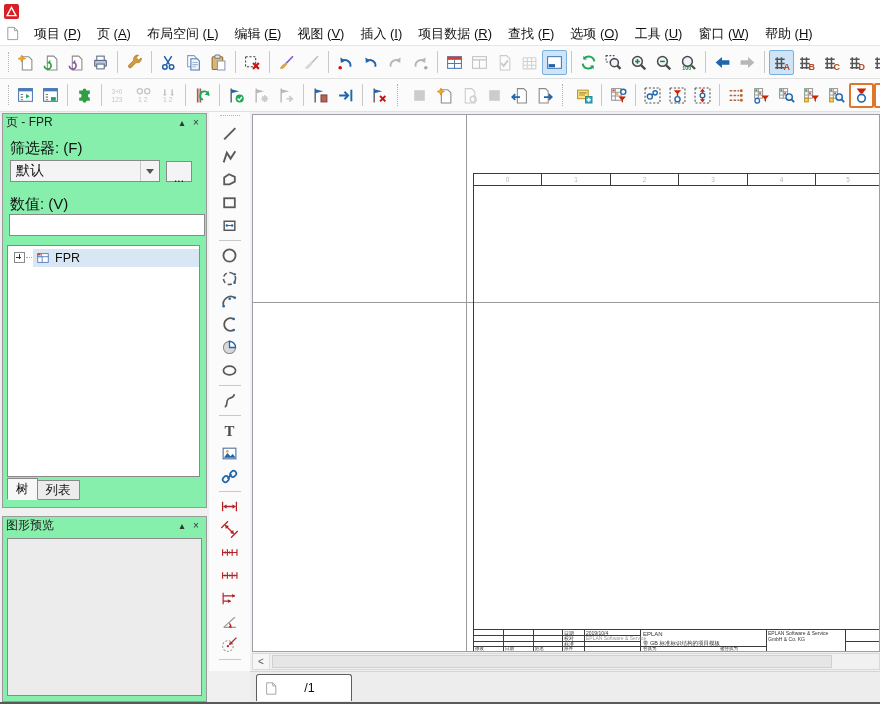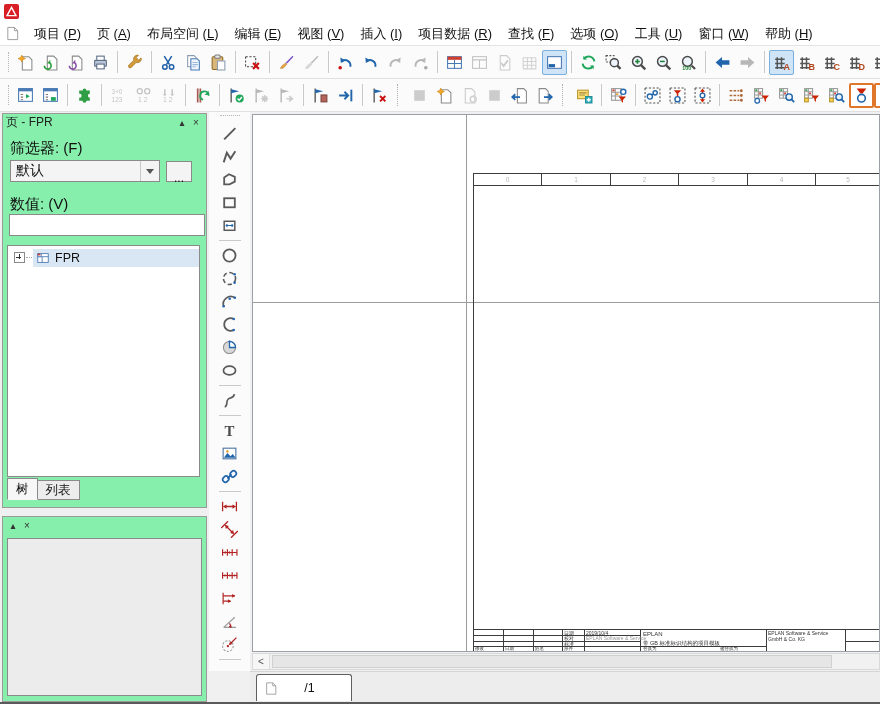--- a/index.html
+++ b/index.html
@@ -758,20 +758,21 @@
       </div>
     </div>
     <div class="ptabs">
       <span class="ptab active">树</span>
       <span class="ptab">列表</span>
     </div>
   </div>
 
   <div id="panel-preview" class="dockpanel">
     <div class="ptitle">
+      <span class="ttext">图形预览</span>
       <span class="tbut">▴</span>
       <span class="tbut">×</span>
     </div>
     <div class="prevbox"></div>
   </div>
 
   <div id="vtools">
       <span class="vbtn tbtn">
         <span class="ticon">
           <svg viewBox="0 0 16 16" aria-hidden="true">

